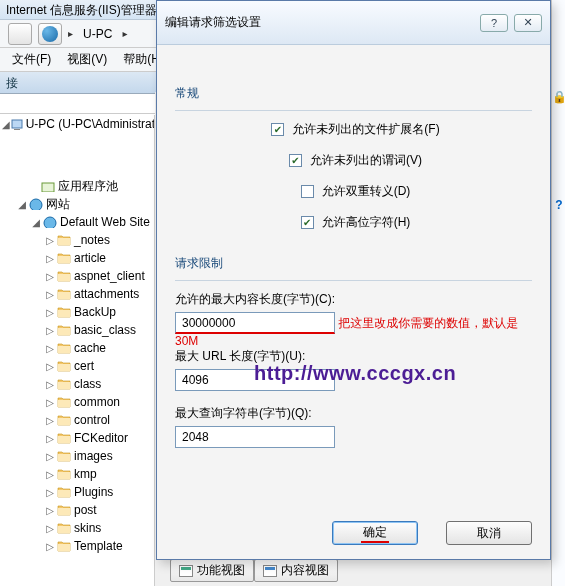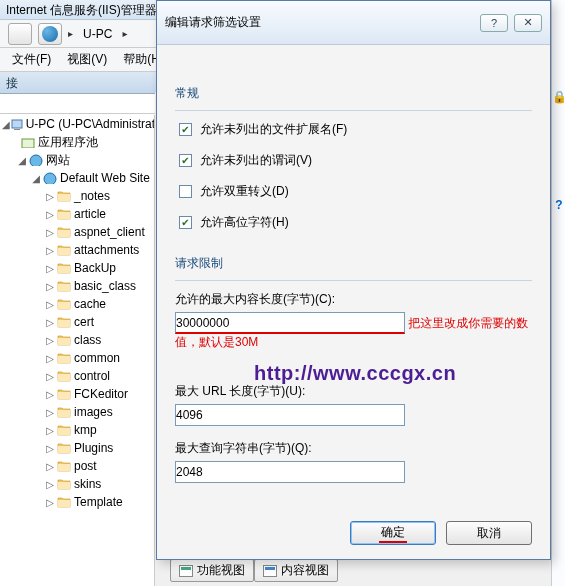--- a/index.html
+++ b/index.html
@@ -39,28 +39,28 @@
 
 
 .dialog { position:absolute; left:156px; top:0; width:395px; height:560px; background:#f4f4f4; border:1px solid #5a7aa8; box-shadow: 4px 4px 10px rgba(0,0,0,.2); }
 .dialog-titlebar { height:44px; background: linear-gradient(#f8fbff, #dde8f4); display:flex; align-items:center; justify-content:space-between; padding: 0 8px; border-bottom:1px solid #bcd; }
 .win-controls { display:flex; gap:6px; }
 .win-btn { width:28px; height:18px; border:1px solid #8aa; border-radius:3px; background:linear-gradient(#fff,#e4ecf4); display:flex; align-items:center; justify-content:center; font-size:11px; color:#345; }
 
 .dialog-body { padding: 16px 18px 0 18px; }
 .group-label { color:#1a4a7a; margin-bottom:8px;margin-top:24px; }
 .group-sep { height:1px; background:#c8d4e0; margin: 0 0 10px 0; }
-.checkbox-row { display:flex; align-items:center; margin: 6px 0 14px 4px; gap:8px; }
+.checkbox-row { display:flex; align-items:center; margin: 6px 0 14px 4px; gap:8px;justify-content:center; }
 .checkbox { width:13px; height:13px; border:1px solid #6a8aaa; background:#fff; display:inline-flex; align-items:center; justify-content:center; }
 .checkbox.checked::after { content:"✔"; font-size:10px; color:#2a6a2a; line-height:1; }
 .field-label { margin: 6px 0 4px 0; color:#000; }
-.text-input { width: 230px; height:22px; border:1px solid #7a9aba; background:#fff; padding:2px 0; font-size:12px; }
+.text-input { width: 160px; height:22px; border:1px solid #7a9aba; background:#fff; padding:2px 6px; font-size:12px; }
 .annot-red { color:#d00; display:inline; }
 .watermark { position:absolute; left:254px; top:362px; font-size:20px; font-weight:bold; color:#4c1d95; letter-spacing:.5px; pointer-events:none; }
-.dialog-buttons { position:absolute; bottom:14px; right:18px; display:flex; gap:10px; }
+.dialog-buttons { position:absolute; bottom:14px; right:18px; display:flex; gap:28px; }
 .dlg-btn { width:86px; height:24px; border:1px solid #707070; background:linear-gradient(#fdfdfd,#e4e4e4); border-radius:3px; display:flex; align-items:center; justify-content:center; }
 .dlg-btn.primary { border:1px solid #3a7abd; box-shadow: 0 0 0 1px #8ec4f4 inset; }
 .ok-underline { border-bottom:2px solid #d00; padding:0 2px; }
 
 </style>
 </head>
 <body>
 
 <div class="main-window">
   <div class="titlebar">
@@ -94,21 +94,21 @@
       <div class="tree-row" style="padding-left: 2px;">
         <span class="expander">◢</span>
         <span class="ticon folder-icon">
           <svg width="14" height="14">
             <rect x="2" y="2" width="10" height="8" fill="#bcd8f4" stroke="#4a7aac"></rect>
             <rect x="4" y="11" width="6" height="2" fill="#888"></rect>
           </svg>
         </span>
         <span class="label">U-PC (U-PC\Administrator)</span>
       </div>
-      <div class="tree-row" style="padding-left: 8px;">
+      <div class="tree-row" style="padding-left: 28px; margin-top: 44px;">
         <span class="expander"></span>
         <span class="ticon folder-icon">
           <svg width="14" height="14">
             <rect x="1" y="3" width="12" height="9" fill="#e8f4d8" stroke="#6a9a3a"></rect>
           </svg>
         </span>
         <span class="label">应用程序池</span>
       </div>
       <div class="tree-row" style="padding-left: 16px;">
         <span class="expander">◢</span>
@@ -361,21 +361,21 @@
 
     <div class="group-label" style="margin-top:24px;">请求限制</div>
     <div class="group-sep"></div>
 
     <div class="field-label">允许的最大内容长度(字节)(C):</div>
     <div>
       <input class="text-input" style="border-bottom: 2px solid rgb(221, 0, 0);" value="30000000">
       <span class="annot-red">把这里改成你需要的数值，默认是30M</span>
     </div>
 
-    <div class="field-label" style="margin-top:32px;">最大 URL 长度(字节)(U):</div>
+    <div class="field-label" style="margin-top:0;">最大 URL 长度(字节)(U):</div>
     <input class="text-input" value="4096" style="">
 
     <div class="field-label" style="margin-top:14px;">最大查询字符串(字节)(Q):</div>
     <input class="text-input" value="2048" style="">
   </div>
 
   <div class="dialog-buttons">
     <div class="dlg-btn primary">
       <span class="ok-underline">确定</span>
     </div>

